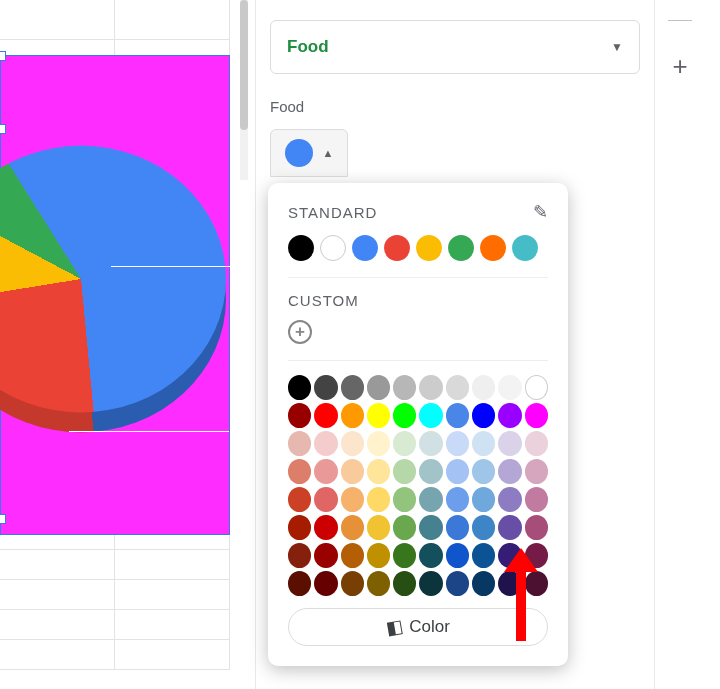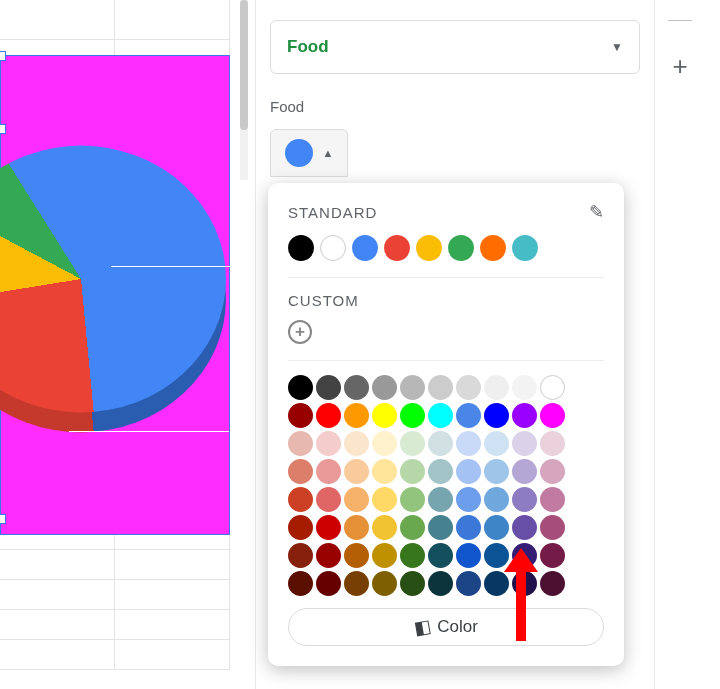--- a/index.html
+++ b/index.html
@@ -28,21 +28,21 @@
   .panel { position:absolute; left:255px; top:0; width:400px; height:689px; border-left:1px solid #e8e8e8; border-right:1px solid #e8e8e8; padding:0 14px; }
   .select-box { margin-top:20px; height:54px; border:1px solid #dadce0; border-radius:6px; display:flex; align-items:center; padding:0 16px; justify-content:space-between; }
   .select-label { color:#1e8e3e; font-weight:600; font-size:17px;text-align:center; }
   .select-arrow { color:#5f6368; font-size:12px; }
   .field-label { color:#5f6368; font-size:15px; margin-top:24px; }
   .color-btn { margin-top:14px; width:78px; height:48px; border:1px solid #dadce0; border-radius:6px 6px 0 0; display:flex; align-items:center; justify-content:center; gap:10px; background:#f5f5f5; }
   .swatch { width:28px; height:28px; border-radius:50%; background:#4285f4; }
   .caret { font-size:11px; color:#5f6368; }
 
   
-  .popup { position:absolute; left:268px; top:183px; width:356px; background:#fff; border-radius:10px; box-shadow:0 4px 18px rgba(0,0,0,0.25); padding:18px 20px 20px 20px; }
+  .popup { position:absolute; left:268px; top:183px; width:300px; background:#fff; border-radius:10px; box-shadow:0 4px 18px rgba(0,0,0,0.25); padding:18px 20px 20px 20px; }
   .section-head { display:flex; justify-content:space-between; align-items:center; }
   .section-title { color:#5f6368; font-size:15px; letter-spacing:1px; font-weight:500; }
   .pencil { color:#5f6368; font-size:18px; }
   .theme-row { display:flex; gap:6px; margin-top:12px; }
   .theme-row .c { width:26px; height:26px; border-radius:50%; }
   .divider { margin:16px 0 14px 0; height:1px; background:#eee; }
   .add-circle { width:24px; height:24px; border:2px solid #878787; border-radius:50%; display:flex; align-items:center; justify-content:center; color:#878787; font-size:17px; font-weight:700; margin-top:10px; }
   .palette { margin-top:10px; }
   .palette .prow { display:flex; gap:3px; margin-bottom:3px; }
   .palette .pc { width:25px; height:25px; border-radius:50%; }

